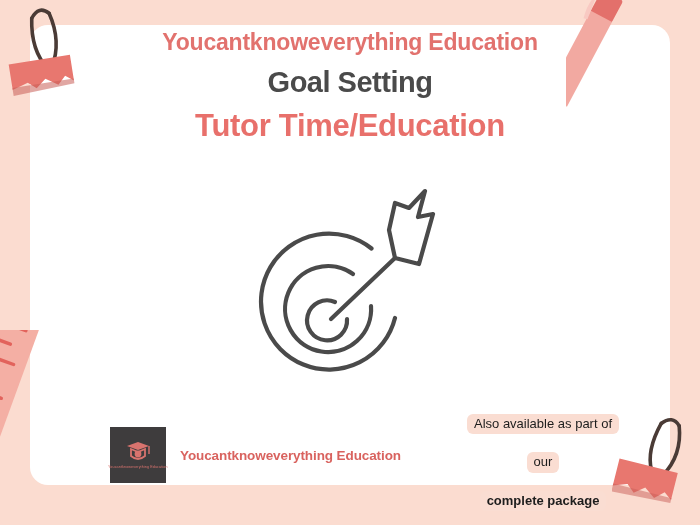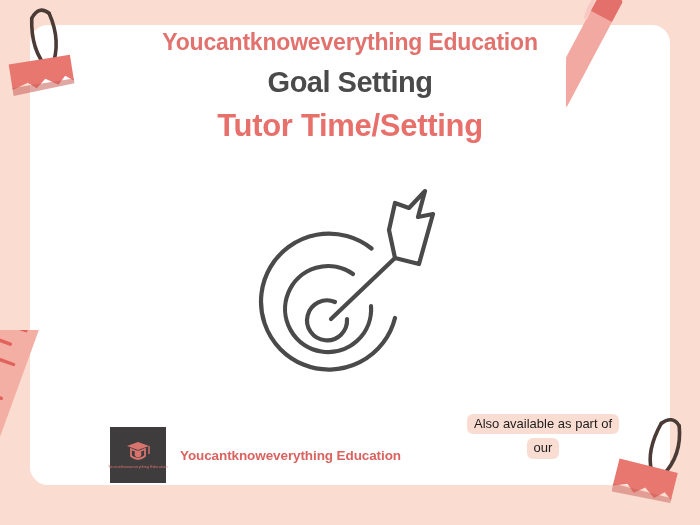--- a/index.html
+++ b/index.html
@@ -117,21 +117,21 @@
   
   .badge {
     position: absolute;
     left: 452px;
     top: 414px;
     width: 182px;
     text-align: center;
     display: flex;
     flex-direction: column;
     align-items: center;
-    gap: 4px;
+    gap: 18px;
   }
   .badge-line {
     display: inline-block;
     background: #FADDD2;
     border-radius: 6px;
     padding: 2px 7px;
     font-size: 13px;
     color: #1D1D1D;
     line-height: 1.25;
     white-space: nowrap;
@@ -211,21 +211,21 @@
         <path d="M38 10 q9 -11 18 -2" fill="none" stroke="#4A3B36" stroke-width="3.6" stroke-linecap="round"></path>
         <path d="M6 54 h60 v28 l-8 -6 -9 8 -11 -8 -10 8 -8 -7 -14 5 Z" fill="#E8776F"></path>
         <path d="M6 80 h60 v5 l-60 3 Z" fill="#C95E57" opacity="0.5"></path>
       </g>
     </svg>
   </div>
 
   <div class="text-block">
     <p class="brand-top">Youcantknoweverything Education</p>
     <h1 class="main-title">Goal Setting</h1>
-    <p class="sub-title">Tutor Time/Setting</p>
+    <p class="sub-title">Tutor Time/Education</p>
   </div>
 
   <div class="target-wrap">
     <svg width="230" height="205" viewBox="0 0 230 205" aria-hidden="true">
       <g fill="none" stroke="#4A4A4A" stroke-width="4.2" stroke-linecap="round" stroke-linejoin="round">
 
         <path d="M128.5 62.5 A68 68 0 1 0 152 132 "></path>
 
         <path d="M110 88 A43 43 0 1 0 128 120"></path>
 
@@ -247,15 +247,16 @@
         <line x1="24" y1="5" x2="24" y2="13" stroke="#D9736E" stroke-width="1.4"></line>
       </svg>
       <span class="logo-micro">Youcantknoweverything Education</span>
     </div>
     <span class="logo-text">Youcantknoweverything Education</span>
   </div>
 
   <div class="badge">
     <span class="badge-line">Also available as part of</span>
     <span class="badge-line">our</span>
+    <span class="badge-line strong">complete package</span>
   </div>
 
 </div>
 
 </body></html>

